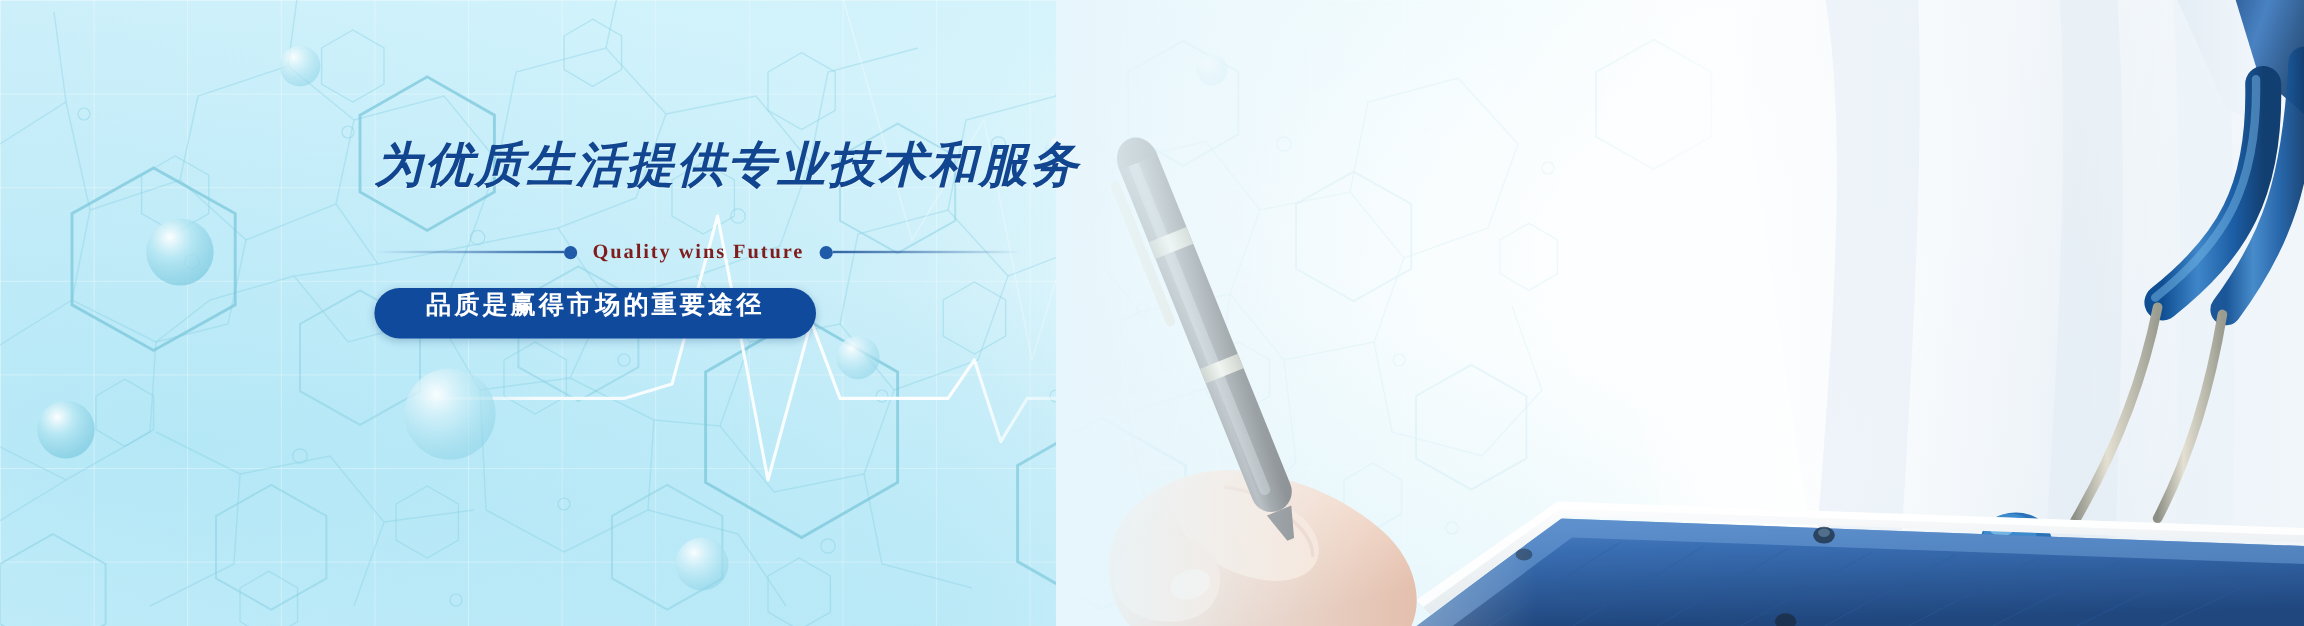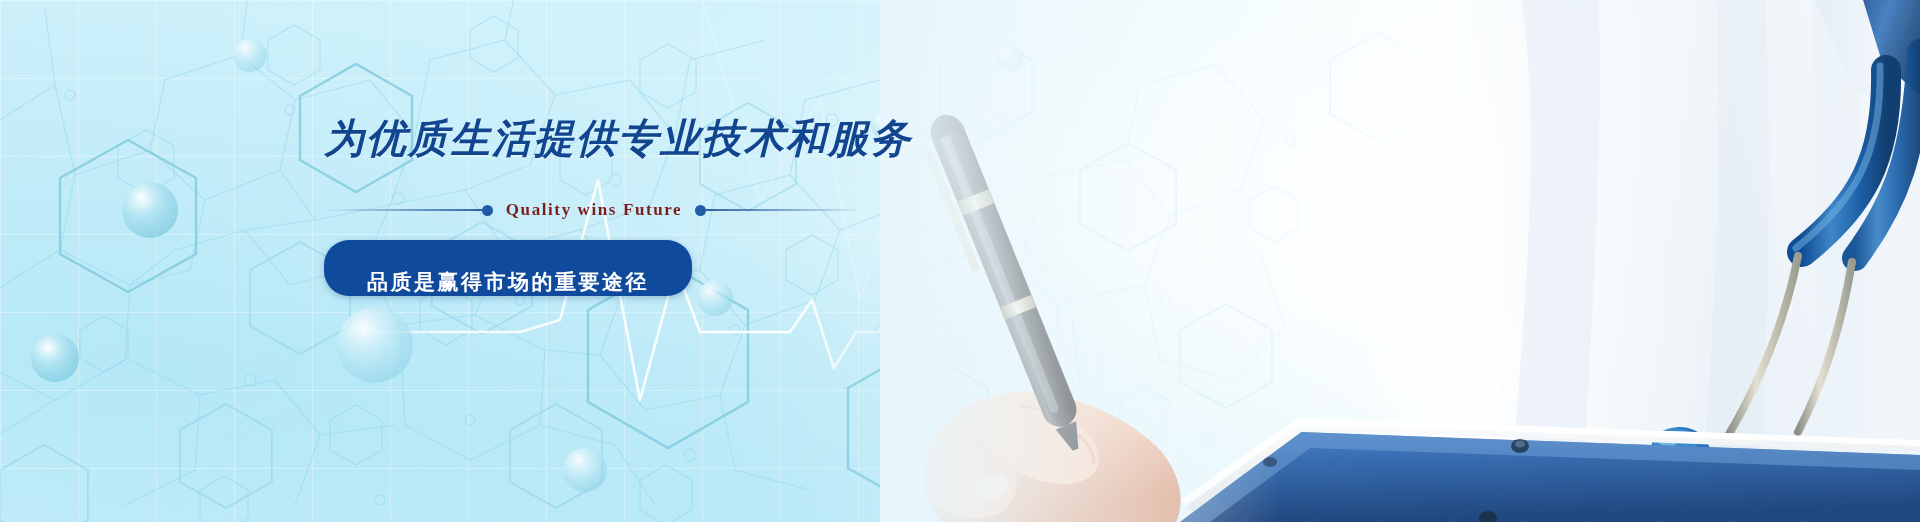--- a/index.html
+++ b/index.html
@@ -37,21 +37,21 @@
   }
   #bg-molecules{
     -webkit-mask-image:linear-gradient(95deg, rgba(0,0,0,1) 0%, rgba(0,0,0,1) 42%, rgba(0,0,0,.55) 60%, rgba(0,0,0,.2) 74%, rgba(0,0,0,0) 86%);
             mask-image:linear-gradient(95deg, rgba(0,0,0,1) 0%, rgba(0,0,0,1) 42%, rgba(0,0,0,.55) 60%, rgba(0,0,0,.2) 74%, rgba(0,0,0,0) 86%);
   }
   #bg-photo{ left:880px; width:1040px; }
 
   
   #copy{
     position:absolute;
-    left:324px; top:118px;
+    left:312px; top:118px;
     width:540px;
     z-index:40;
   }
   #headline{
     font-size:40px;
     font-weight:bold;
     font-style:italic;
     letter-spacing:2px;
     color:#12458f;
     line-height:1;
@@ -77,24 +77,24 @@
     font-weight:bold;
     font-size:17px;
     color:#7f1d1d;
     letter-spacing:1.6px;
     white-space:nowrap;
     padding:0 13px;
     flex:0 0 auto;
   }
   #subtitle-pill{
     margin-top:20px;
-    width:368px;height:56px;
+    width:368px;height:42px;
     border-radius:25px;
     background:#0f4a9c;
-    display:flex;align-items:flex-end;justify-content:center;
+    display:flex;align-items:flex-start;justify-content:center;
     box-shadow:0 2px 7px rgba(12,60,120,.28);
     border:none;
     padding:0;
   }
   #subtitle-text{
     color:#ffffff;
     font-size:21px;
     font-weight:bold;
     letter-spacing:2.5px;
     white-space:nowrap;

